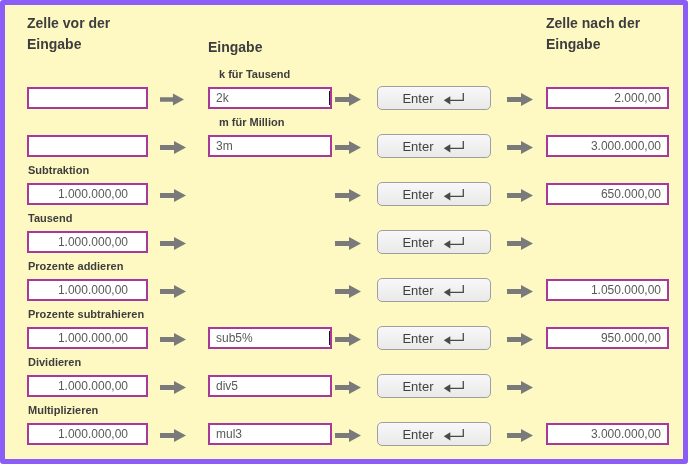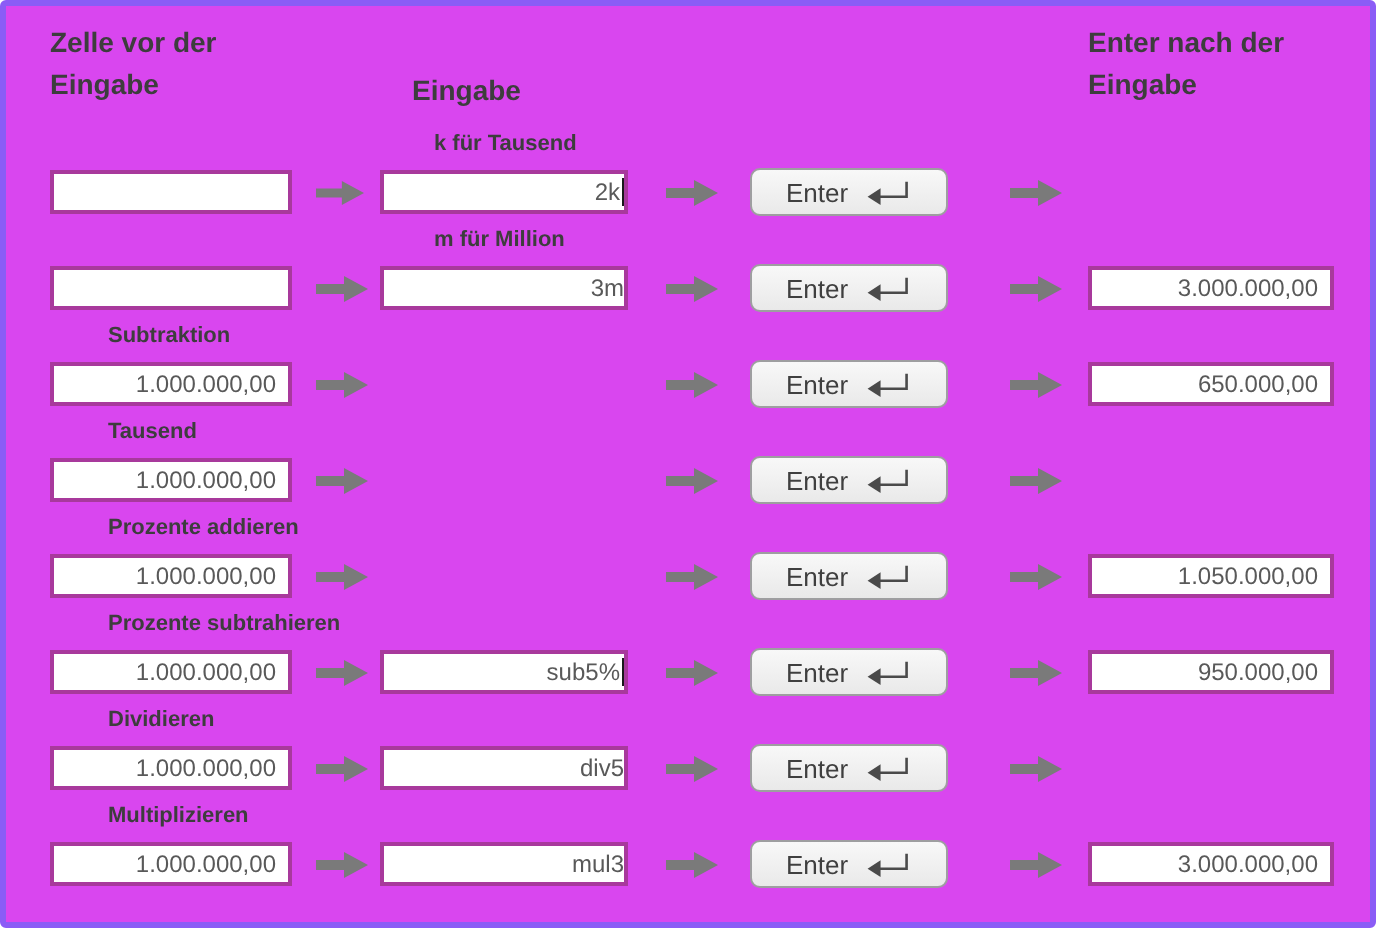--- a/index.html
+++ b/index.html
@@ -1,49 +1,49 @@
 <!DOCTYPE html>
 <html><head>
 <meta charset="utf-8">
 <style>
   html,body{margin:0;padding:0;background:#fff;}
   .frame{
     position:relative;width:688px;height:464px;box-sizing:border-box;
-    background:#d946ef;border:3px solid #8b5cf6;border-radius:3px;overflow:hidden;
+    background:#fef9c3;border:5px solid #8b5cf6;border-radius:3px;overflow:hidden;
     font-family:"Liberation Sans",sans-serif;
   }
   .col-header{
     position:absolute;font-size:14px;font-weight:bold;color:#3d3d3d;
     line-height:21px;white-space:pre-line;
   }
   .h-before{left:22px;top:8px;}
   .h-input{left:203px;top:32px;}
   .h-after{left:541px;top:8px;}
   .row{position:absolute;left:0;right:0;height:22px;}
   .row-label{
     position:absolute;top:-19px;font-size:11px;font-weight:bold;color:#3d3d3d;
     white-space:nowrap;
   }
-  .over-before{left:23px;margin-left:28px;}
+  .over-before{left:23px;}
   .over-input{left:214px;}
   .cell{
     position:absolute;top:0;height:22px;box-sizing:border-box;background:#fff;
     border:2px solid #a8399c;display:flex;align-items:center;
     font-size:12px;color:#595959;overflow:hidden;
   }
-  .cell-before{left:22px;width:121px;justify-content:flex-end;padding-right:6px;}
-  .cell-input{left:187px;width:124px;justify-content:flex-end;padding-left:6px;}
+  .cell-before{left:22px;width:121px;justify-content:flex-end;padding-right:18px;}
+  .cell-input{left:203px;width:124px;justify-content:space-between;padding-left:6px;}
   .cell-result{left:541px;width:123px;justify-content:flex-end;padding-right:6px;}
   .caret{display:inline-block;width:1px;height:14px;background:#1a1a1a;margin-left:1px;}
   .arrow{position:absolute;top:5px;width:26px;height:13px;}
   .a1{left:155px;}
   .a2{left:330px;}
   .a3{left:502px;}
   .enter-btn{
-    position:absolute;left:372px;top:-1px;width:99px;height:24px;box-sizing:border-box;
+    position:absolute;left:372px;top:-1px;width:114px;height:24px;box-sizing:border-box;
     background:linear-gradient(#f8f8f8,#e9e9e9);border:1px solid #9e9ea0;border-radius:5px;
     display:flex;align-items:center;justify-content:center;gap:8px;
     font-family:"Liberation Sans",sans-serif;font-size:13px;color:#3f3f3f;padding:0;cursor:default;
   }
   .enter-icon{width:24px;height:13px;}
 </style>
 </head>
 <body>
 
 <svg width="0" height="0" style="position:absolute">
@@ -56,21 +56,21 @@
       <path d="M8 4.5 L1 9 L8 13.5 Z" fill="#4a4a4a"></path>
     </g>
   </defs>
 </svg>
 
 <div class="frame">
 
   <div class="col-header h-before">Zelle vor der
 Eingabe</div>
   <div class="col-header h-input">Eingabe</div>
-  <div class="col-header h-after">Enter nach der
+  <div class="col-header h-after">Zelle nach der
 Eingabe</div>
 
   <div class="row" style="top:82px">
     <div class="row-label over-input">k für Tausend</div>
     <div class="cell cell-before">
         <span></span>
       </div>
     <span class="arrow a1"><svg class="enter-icon" viewBox="0 0 26 13" width="26" height="13">
           <use href="#block-arrow"></use>
         </svg></span>
@@ -83,20 +83,23 @@
         </svg></span>
     <button class="enter-btn">
         <span>Enter</span>
         <svg class="enter-icon" viewBox="0 0 24 14">
           <use href="#return-arrow"></use>
         </svg>
       </button>
     <span class="arrow a3"><svg viewBox="0 0 26 13" width="26" height="13">
           <use href="#block-arrow"></use>
         </svg></span>
+    <div class="cell cell-result">
+        <span>2.000,00</span>
+      </div>
   </div>
 
   <div class="row" style="top:130px">
     <div class="row-label over-input">m für Million</div>
     <div class="cell cell-before">
         <span></span>
       </div>
     <span class="arrow a1"><svg viewBox="0 0 26 13" width="26" height="13">
           <use href="#block-arrow"></use>
         </svg></span>

